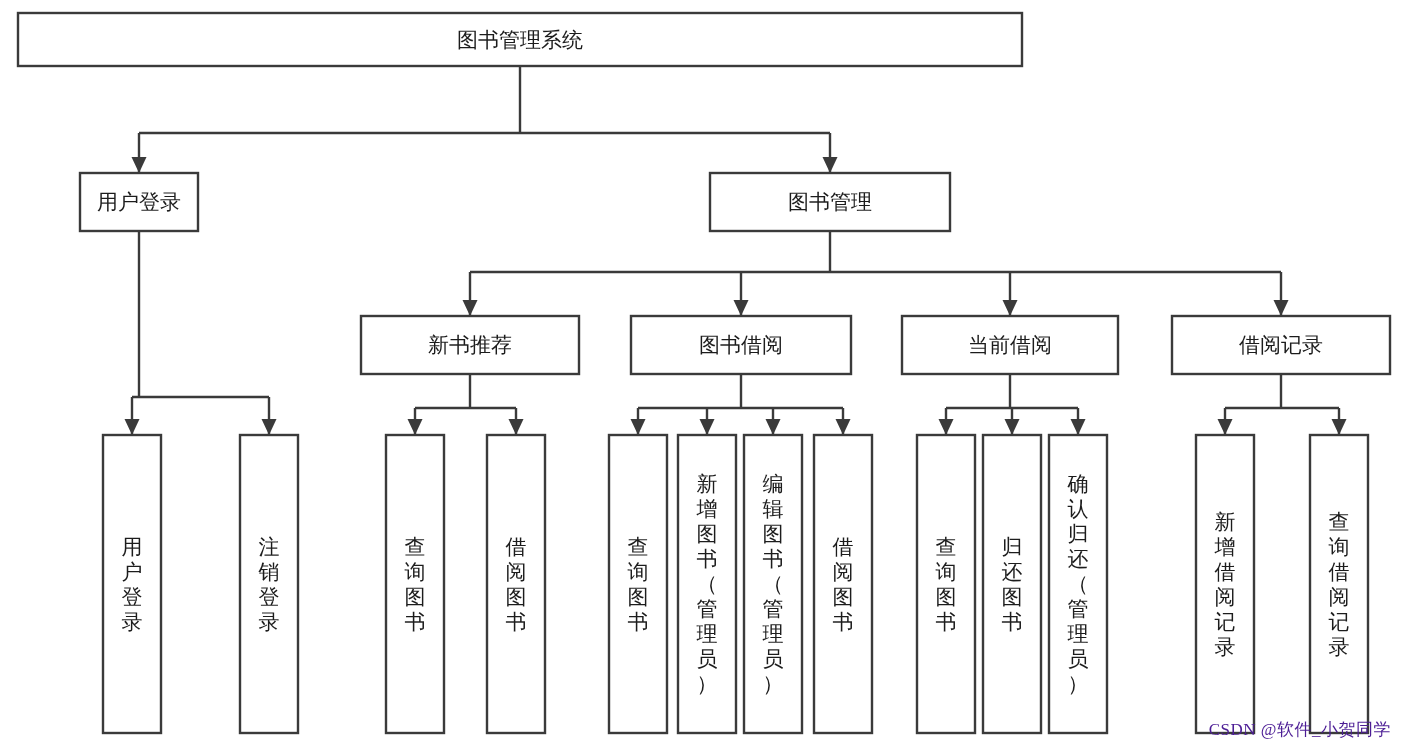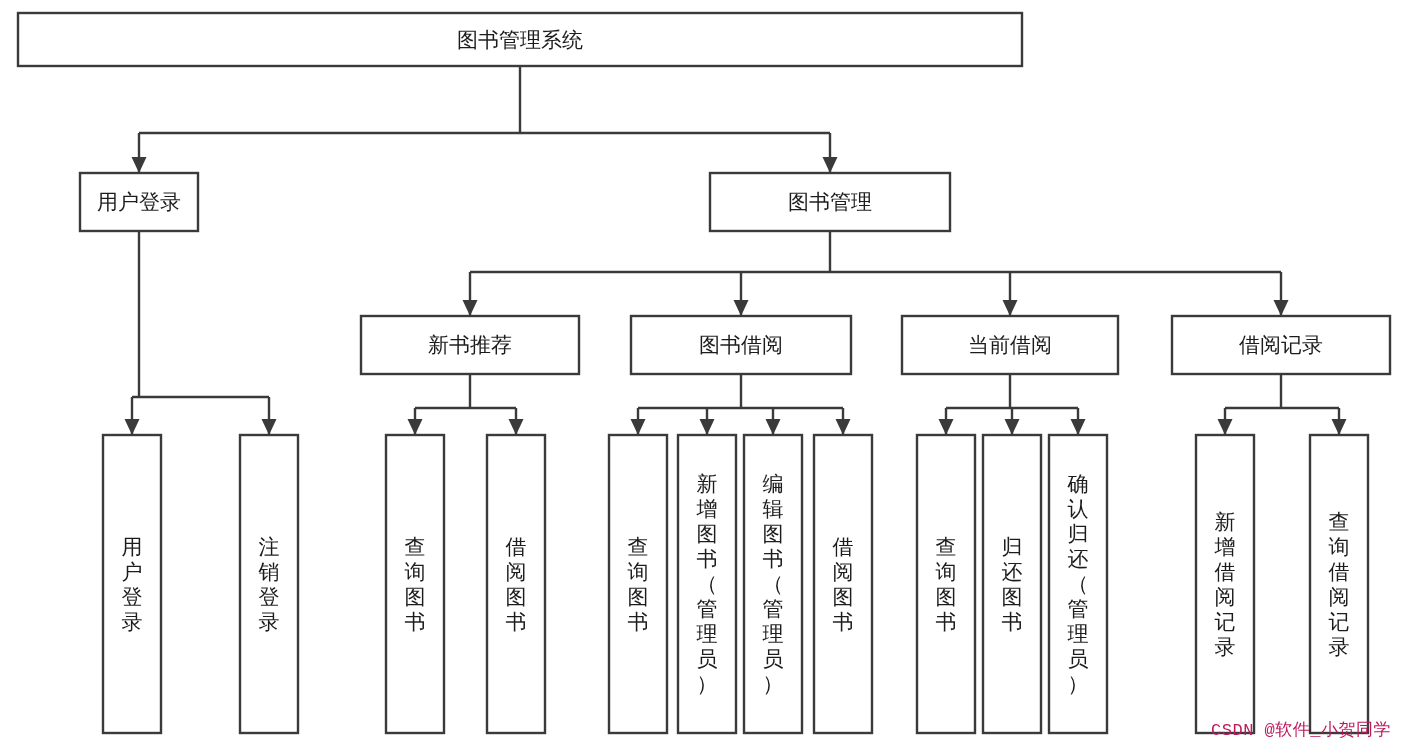--- a/index.html
+++ b/index.html
@@ -55,23 +55,23 @@
     font-family: "DejaVu Sans", "Liberation Sans", sans-serif;
     font-size: 21px;
     fill: #1c1c1c;
     text-anchor: middle;
     white-space: pre;
   }
   .watermark {
     position: absolute;
     right: 14px;
     bottom: 6px;
-    font-family: Liberation Mono, monospace;
+    font-family: Liberation Serif, serif;
     font-size: 17px;
-    color: #be185d;
+    color: #4c1d95;
     letter-spacing: 0.5px;
     user-select: none;
     white-space: pre;
   }
 </style>
 </head>
 <body>
 
 <div id="diagram-root">
 

